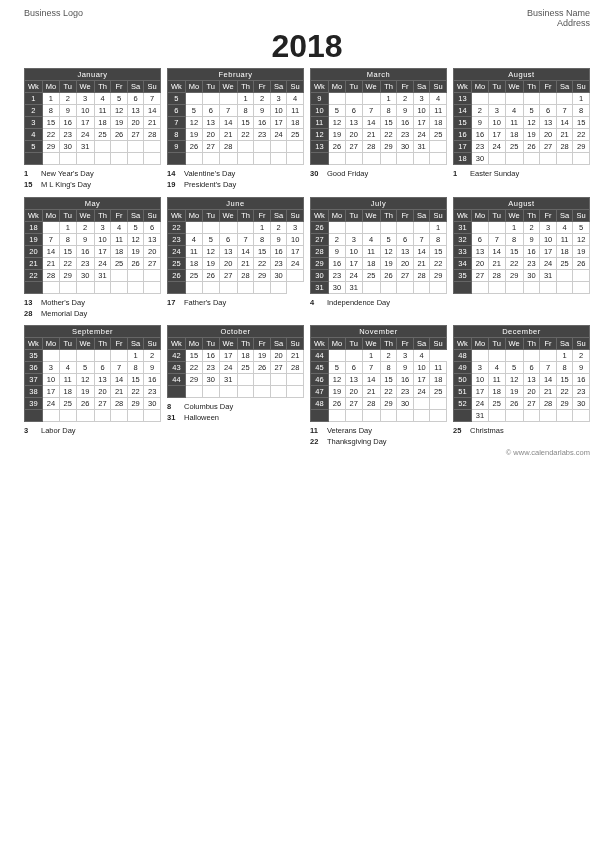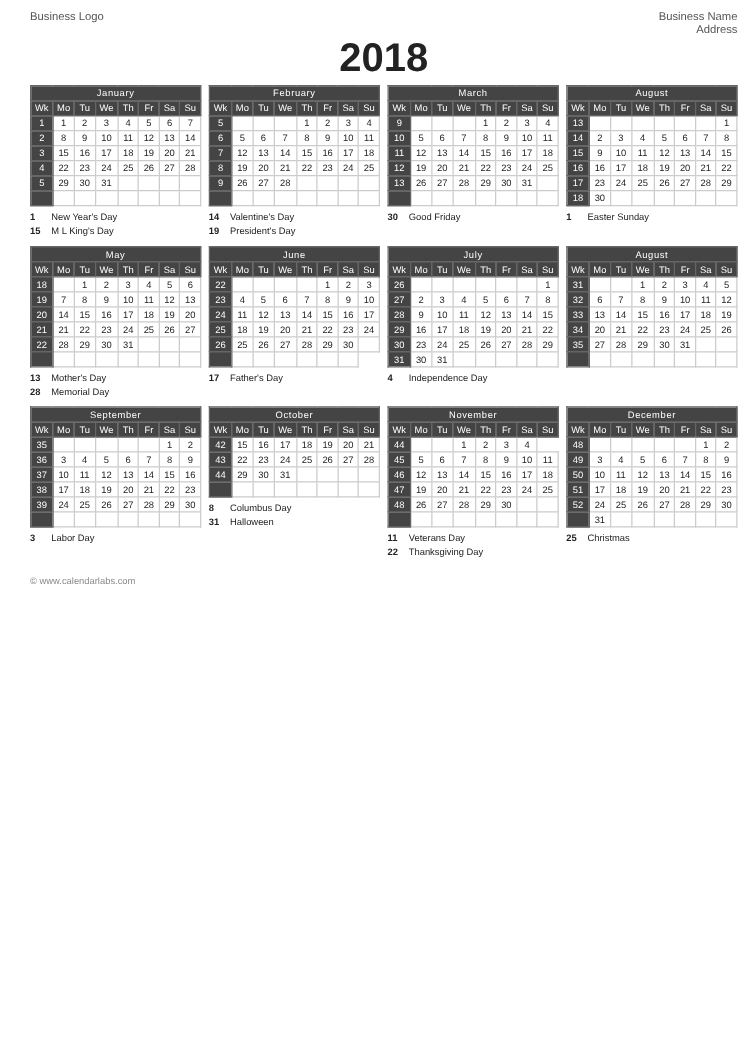--- a/index.html
+++ b/index.html
@@ -81,23 +81,24 @@
     .su-col { color: #555; }
     .holiday-section {
       margin-top: 3px;
       font-size: 7.5px;
       color: #222;
       line-height: 1.5;
     }
     .holiday-section div { display: flex; gap: 3px; }
     .holiday-num { font-weight: bold; min-width: 14px; }
     .footer {
+      text-align: right;
       font-size: 7.5px;
       color: #888;
-      margin-top: 12px;
+      margin-top: 0;
     }
   </style>
 </head>
 <body>
 
 <div class="page">
   <div class="top-bar">
     <span class="business-logo">Business Logo</span>
     <div class="business-info">
       <div class="business-name">Business Name</div>

